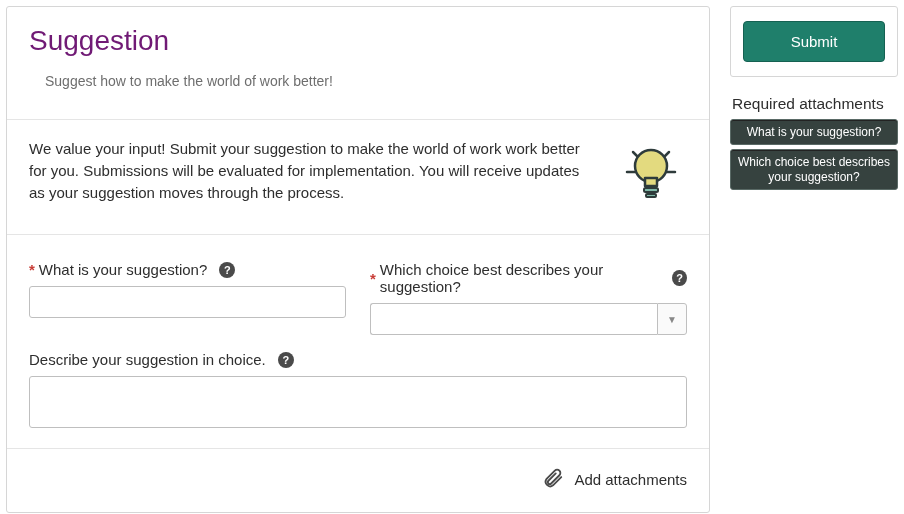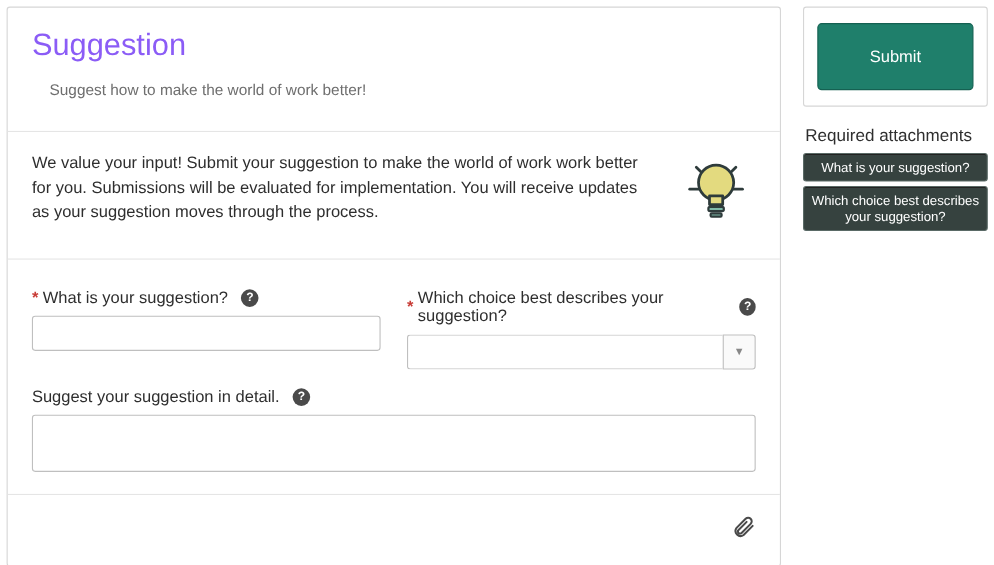--- a/index.html
+++ b/index.html
@@ -22,21 +22,21 @@
     border-radius: 3px;
     background: #fff;
   }
   .header {
     padding: 18px 22px 14px 22px;
     border-bottom: 1px solid #e5e5e5;
   }
   .title {
     font-size: 28px;
     font-weight: 400;
-    color: #8b5cf6;
+    color: #701a75;
     margin: 0 0 6px 0;
   }
   .subtitle {
     font-size: 14px;
     color: #6e6e6e;
     margin: 16px;
   }
   .intro {
     display: flex;
     align-items: flex-start;
@@ -166,21 +166,21 @@
     display: flex;
     justify-content: center;
   }
   .submit-btn {
     width: 100%;
     background: #1f7f6b;
     border: 1px solid #156152;
     color: #fff;
     font-size: 15px;
     font-weight: 400;
-    padding: 21px 0;
+    padding: 11px 0;
     border-radius: 4px;
     cursor: pointer;
   }
   .req-title {
     font-size: 15.5px;
     color: #2e2e2e;
     margin: 0 0 6px 2px;
   }
   .req-btn {
     display: block;
@@ -244,34 +244,35 @@
           </div>
           <div class="select-wrap">
             <div class="select-display"></div>
             <div class="select-btn">▼</div>
           </div>
         </div>
       </div>
 
       <div class="field full">
         <div class="label-line">
-          <span>Suggest your suggestion in detail.</span>
+          <span>Describe your suggestion in choice.</span>
           <span class="help-icon">?</span>
         </div>
         <textarea style=""></textarea>
       </div>
     </div>
 
     <div class="attach-row">
       <div class="attach-link">
         <span>
           <svg width="22" height="22" viewBox="0 0 24 24" fill="none" stroke="#4a4a4a" stroke-width="2" stroke-linecap="round" stroke-linejoin="round">
             <path d="M21 11L12 20a5 5 0 0 1-7-7l9-9a3.5 3.5 0 0 1 5 5L10 18a2 2 0 0 1-3-3l8-8"></path>
           </svg>
         </span>
+        <span>Add attachments</span>
       </div>
     </div>
 
   </div>
 
   <div class="sidebar">
     <div class="submit-card">
       <button class="submit-btn">Submit</button>
     </div>
     <div>

